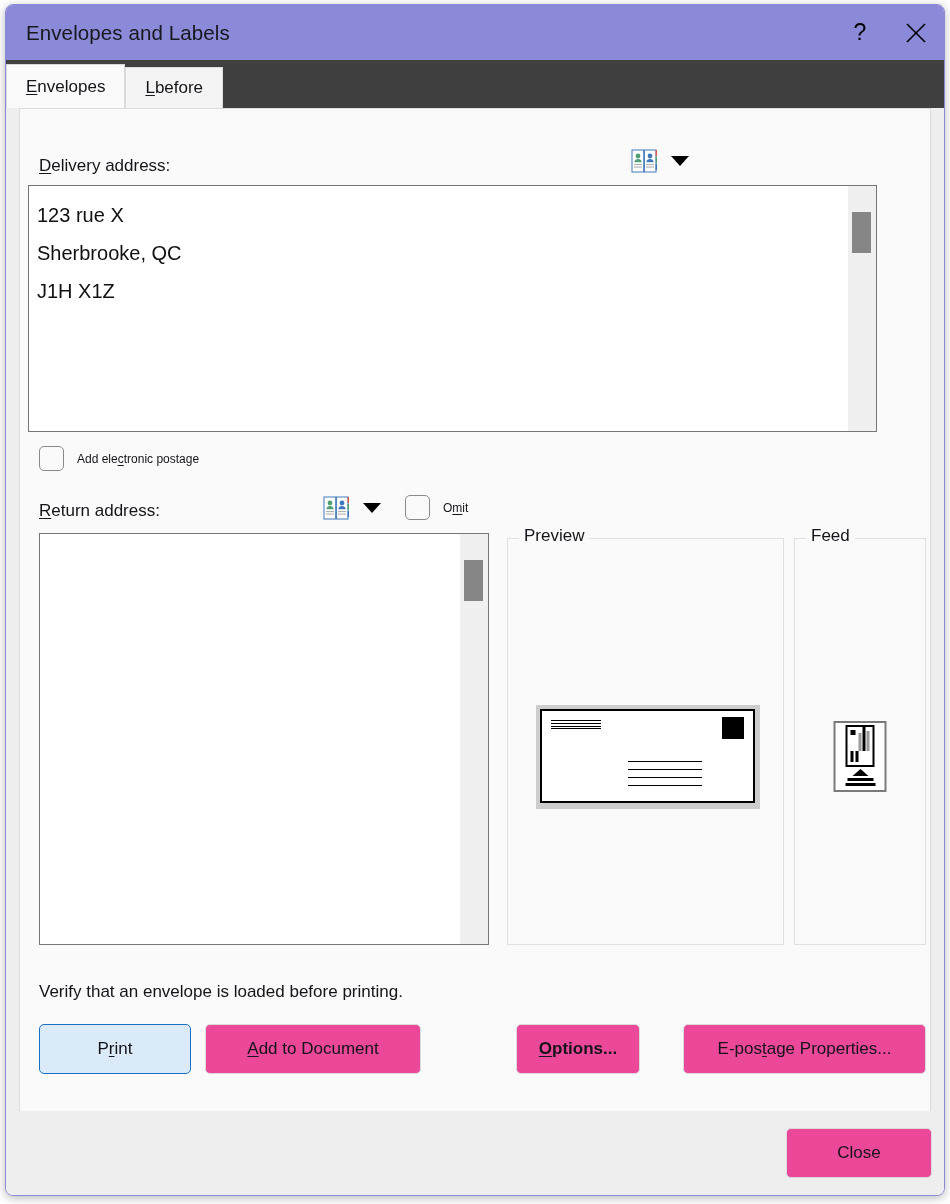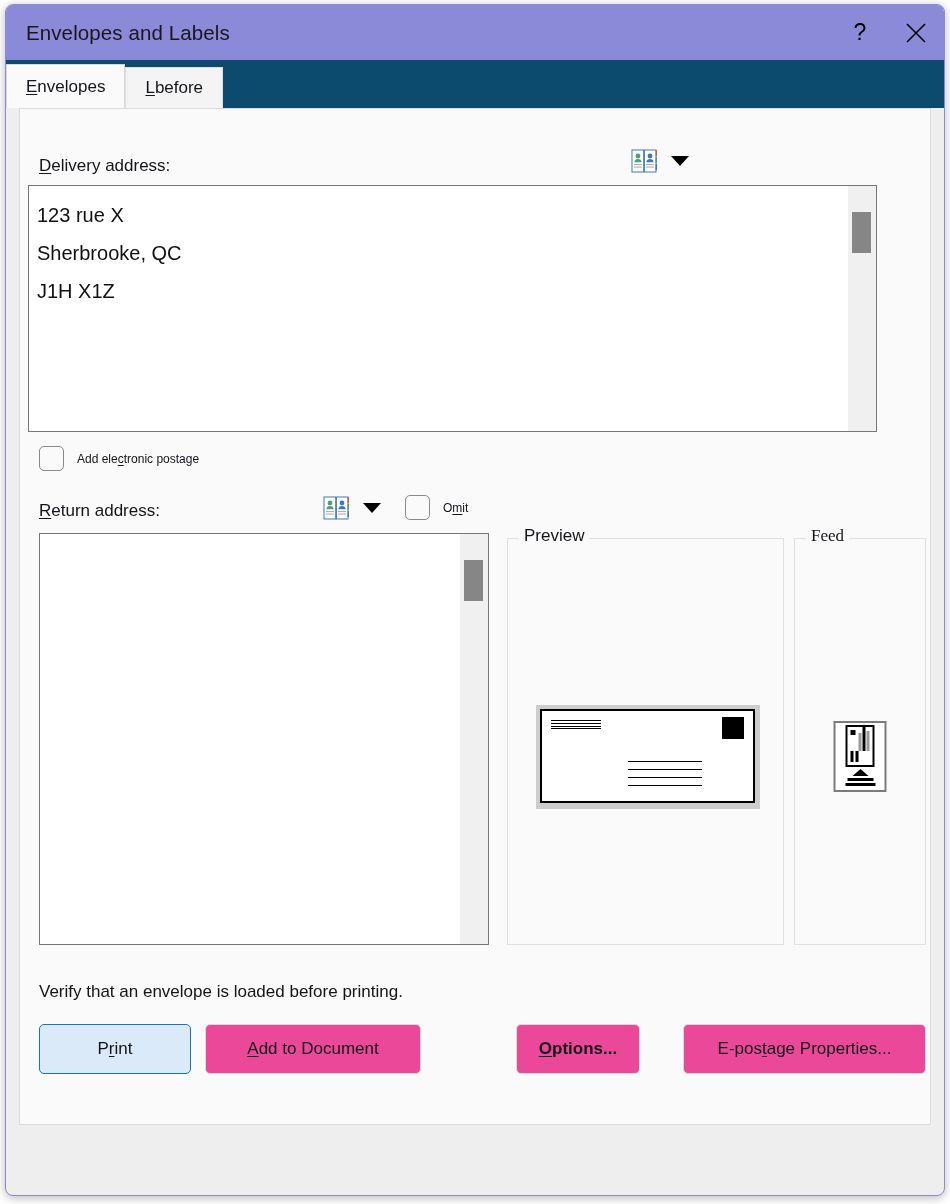--- a/index.html
+++ b/index.html
@@ -60,21 +60,21 @@
     color: #000;
     cursor: default;
   }
   .title-btn svg { display: block; }
   .help-glyph { font-size: 23px; line-height: 1; }
 
   
   .tabstrip {
     position: relative;
     height: 48px;
-    background: #0c4a6e;
+    background: #404040;
     box-sizing: border-box;
   }
   .tabs {
     display: flex;
     align-items: flex-end;
     height: 48px;
     gap: 0;
   }
   .tab {
     height: 41px;
@@ -497,21 +497,21 @@
           <div class="env-del">
             <i></i>
               <i></i>
               <i></i>
               <i></i>
           </div>
         </div>
       </div>
     </div>
 
-    <div class="groupbox" style="left:774px; top:429px; width:132px; height:407px;font-family:Liberation Serif, serif;">
+    <div class="groupbox" style="left:774px; top:429px; width:132px; height:407px;">
       <span class="group-legend">Feed</span>
       <div class="feed-icon">
         <div class="feed-env">
           <span class="feed-sq"></span>
           <span class="feed-bar g" style="left:11px; height:18px;"></span>
           <span class="feed-bar" style="left:15px; height:24px;"></span>
           <span class="feed-bar g" style="left:19px; height:20px;"></span>
           <span class="feed-low"></span>
           <span class="feed-low2"></span>
         </div>
@@ -532,14 +532,17 @@
       <span><span class="u">A</span><span>dd to Document</span></span>
     </button>
     <button class="btn" style="left:496px; top:915px; width:124px;font-weight:bold;">
       <span><span class="u">O</span><span>ptions...</span></span>
     </button>
     <button class="btn" style="left:663px; top:915px; width:243px;">
       <span><span>E-pos</span><span class="u">t</span><span>age Properties...</span></span>
     </button>
   </div>
 
+  <div class="footer">
+    <button class="btn" style="left:780px; top:17px; width:146px;">Close</button>
+  </div>
 
 </div>
 
 </body></html>

